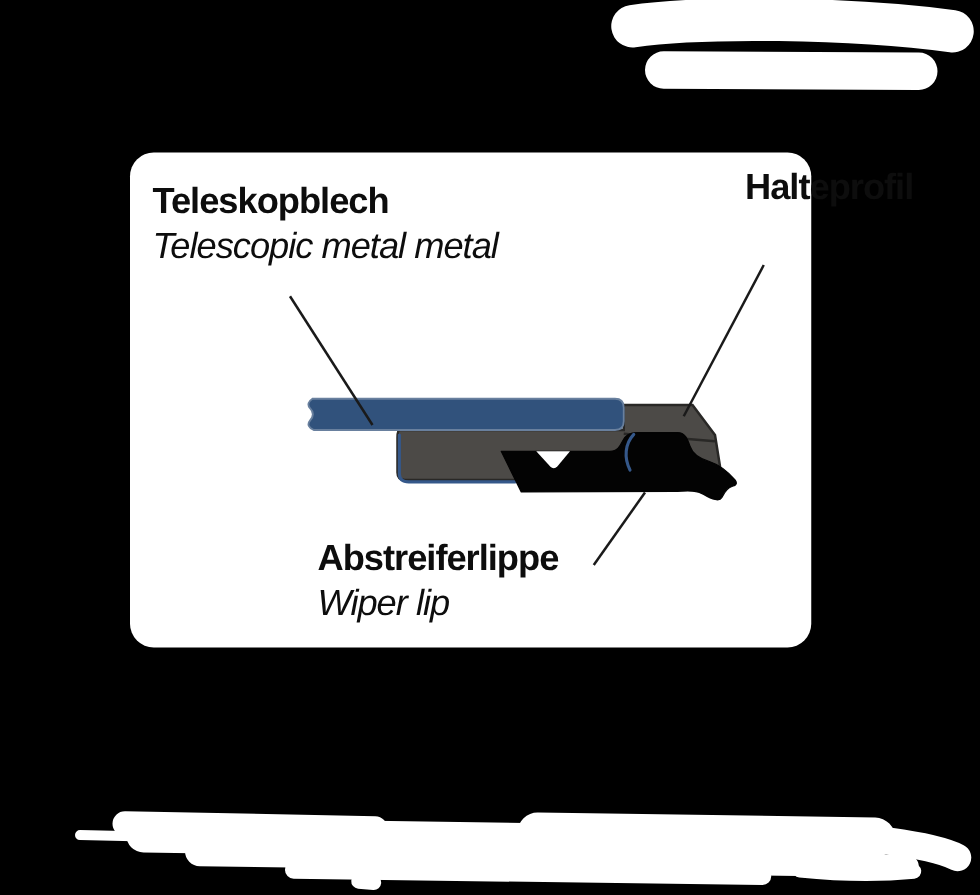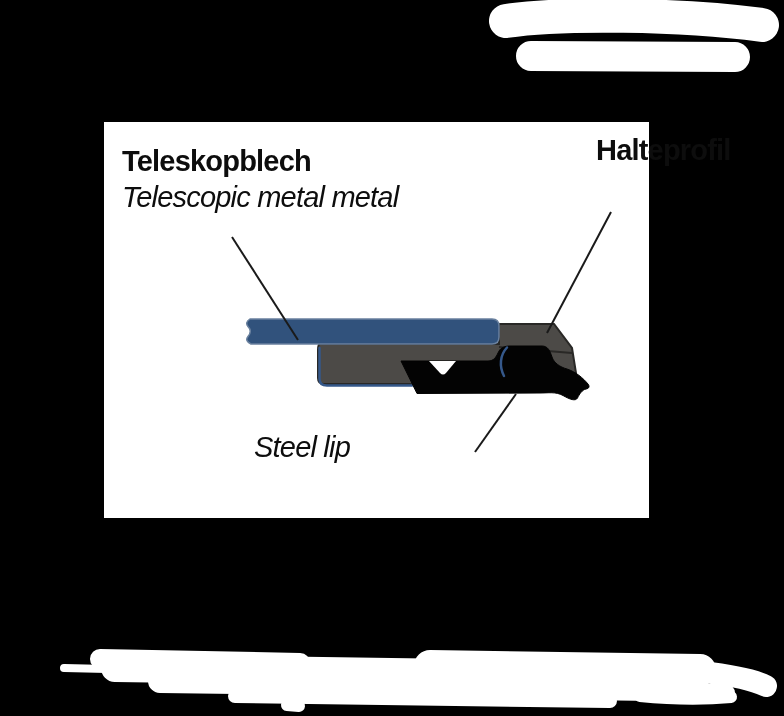--- a/index.html
+++ b/index.html
@@ -20,20 +20,21 @@
     position:relative;width:784px;height:716px;
     background:var(--canvas-background);
     overflow:hidden;
     font-family:"Liberation Sans","DejaVu Sans",sans-serif;
   }
   .scribbles{position:absolute;left:0;top:0;width:784px;height:716px;}
   .scribbles path{fill:none;stroke:var(--scribble-white);stroke-linecap:round;stroke-linejoin:round;}
   .panel{
     position:absolute;left:104px;top:122px;width:545px;height:396px;
     background:var(--panel-background);
+    border-radius:19px;
   }
   .diagram{position:absolute;left:0;top:0;width:680px;height:396px;}
   .shape-blue{fill:var(--sheet-blue);stroke:var(--sheet-outline);stroke-width:1.5;}
   .shape-gray{fill:var(--profile-gray);stroke:var(--profile-outline);stroke-width:2;}
   .shape-black{fill:var(--lip-black);stroke:var(--lip-black);stroke-width:1;stroke-linejoin:round;}
   .seam{fill:none;stroke:var(--profile-outline);stroke-width:2;}
   .seam-blue{fill:none;stroke:var(--seam-blue);stroke-width:2.5;fill:none;stroke-linecap:round;}
   .notch{fill:var(--panel-background);}
   .leader{stroke:var(--leader-line);stroke-width:2;}
   .label{
@@ -103,17 +104,18 @@
     <div class="label label-telescopic">
       <span class="de">Teleskopblech</span>
       <span class="en">Telescopic metal metal</span>
     </div>
 
     <div class="label label-steel">
       <span class="de">Halteprofil</span>
     </div>
 
     <div class="label label-wiper">
-      <span class="en">Steel lip</span>
+      <span class="de">Abstreiferlippe</span>
+      <span class="en">Wiper lip</span>
     </div>
 
   </div>
 </div>
 
 </body></html>

